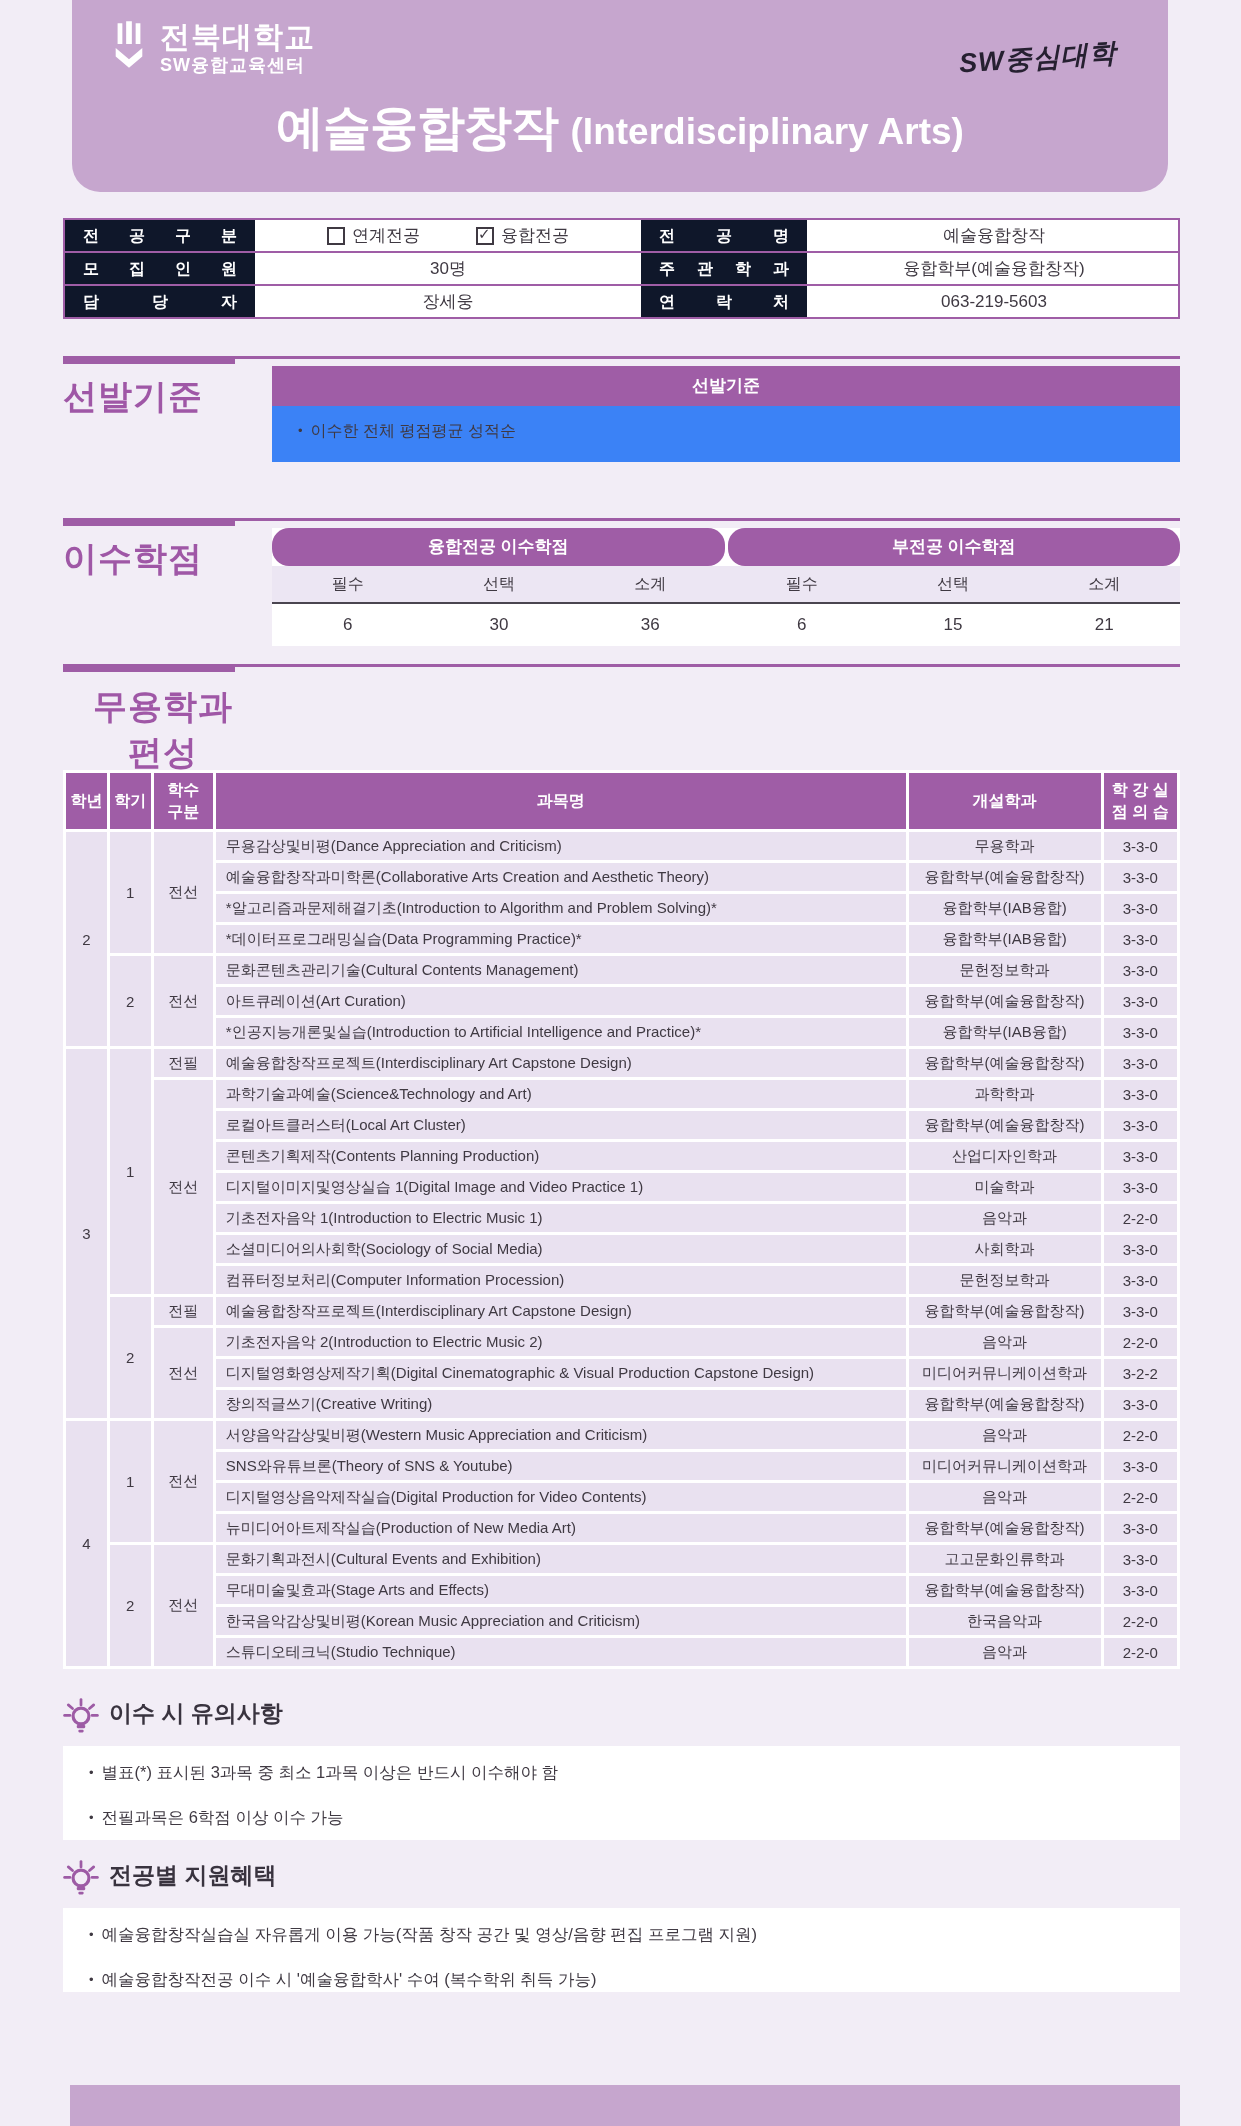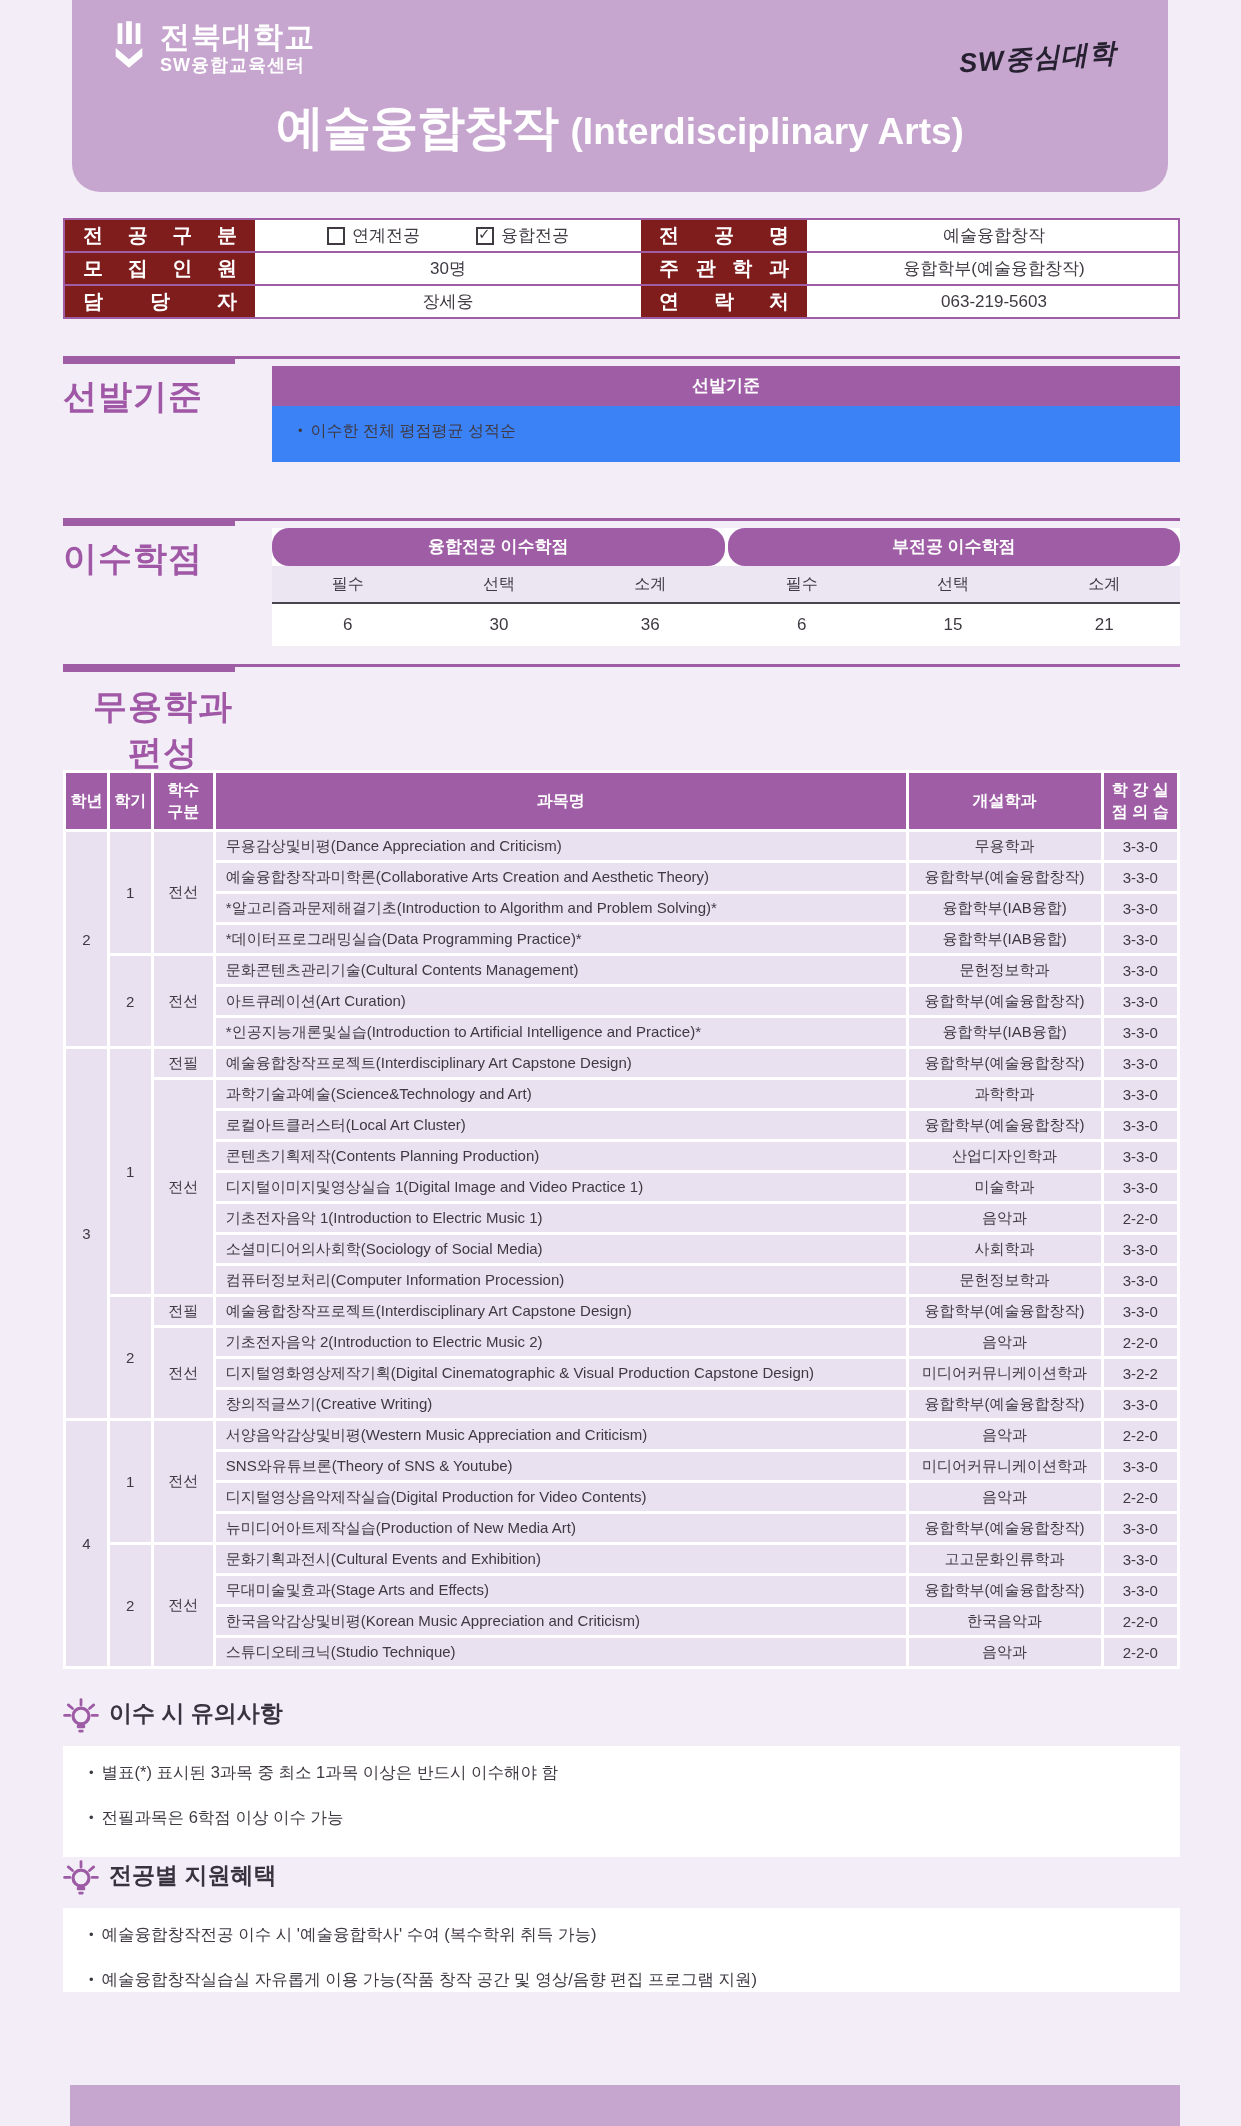--- a/index.html
+++ b/index.html
@@ -21,21 +21,21 @@
   .banner-title{position:absolute;left:0;right:0;top:96px;text-align:center;color:#fff;
     font-weight:bold;white-space:nowrap;}
   .banner-title .ko{font-size:48px;letter-spacing:-1px;}
   .banner-title .en{font-size:37px;margin-left:8px;}
   
   .info-table{position:absolute;left:63px;top:218px;width:1117px;
     border:2px solid #9f5da6;box-sizing:border-box;background:#fff;}
   .info-row{display:grid;grid-template-columns:190px 380px 166px 1fr;column-gap:3px;
     background:#fff;height:31px;border-bottom:2px solid #9f5da6;}
   .info-row:last-child{border-bottom:none;}
-  .info-label{background:#7f1d1d;color:#fff;font-weight:bold;font-size:20px;
+  .info-label{background:#0f172a;color:#fff;font-weight:bold;font-size:16px;
     line-height:31px;text-align:justify;text-align-last:justify;padding:0 18px;}
   .info-value{display:flex;align-items:center;justify-content:center;font-size:17px;}
   .opt{display:flex;align-items:center;margin:0 28px;}
   .cb{width:14px;height:14px;border:2px solid #3f3942;display:inline-block;
     margin-right:7px;position:relative;background:#fff;}
   .cb.checked::after{content:"✓";position:absolute;left:0;top:-4px;font-size:15px;
     font-weight:bold;color:#3f3942;}
   
   .section-rule{position:absolute;left:63px;width:1117px;height:8px;}
   .section-rule::before{content:"";position:absolute;left:0;top:0;width:172px;height:8px;background:#9f5da6;}
@@ -354,21 +354,21 @@
         <line x1="1.5" y1="16.5" x2="6.5" y2="16.5"></line>
         <line x1="27.5" y1="16.5" x2="32.5" y2="16.5"></line>
       </g>
       <circle cx="17" cy="17" r="7.5" fill="none" stroke="#9d5ba5" stroke-width="3"></circle>
       <rect x="13" y="25.5" width="8" height="3" rx="1" fill="#9d5ba5"></rect>
       <rect x="14.5" y="30" width="5" height="2.5" rx="1" fill="#9d5ba5"></rect>
     </svg>
   </span>
   <span class="txt">이수 시 유의사항</span>
 </div>
-<div class="notice-box" style="top:1746px;height:111px">
+<div class="notice-box" style="top:1746px;height:94px">
   <p class="bullet">별표(*) 표시된 3과목 중 최소 1과목 이상은 반드시 이수해야 함</p>
   <p class="bullet">전필과목은 6학점 이상 이수 가능</p>
 </div>
 
 <div class="notice-head" style="top:1860px">
   <span>
     <svg width="36" height="36" viewBox="0 0 34 34">
       <g stroke="#9d5ba5" stroke-width="2.6" stroke-linecap="round">
         <line x1="17" y1="1.5" x2="17" y2="6.5"></line>
         <line x1="5" y1="6.5" x2="9" y2="10"></line>
@@ -377,17 +377,17 @@
         <line x1="27.5" y1="16.5" x2="32.5" y2="16.5"></line>
       </g>
       <circle cx="17" cy="17" r="7.5" fill="none" stroke="#9d5ba5" stroke-width="3"></circle>
       <rect x="13" y="25.5" width="8" height="3" rx="1" fill="#9d5ba5"></rect>
       <rect x="14.5" y="30" width="5" height="2.5" rx="1" fill="#9d5ba5"></rect>
     </svg>
   </span>
   <span class="txt">전공별 지원혜택</span>
 </div>
 <div class="notice-box" style="top:1908px;height:84px">
+  <p class="bullet">예술융합창작실습실 자유롭게 이용 가능(작품 창작 공간 및 영상/음향 편집 프로그램 지원)</p>
   <p class="bullet">예술융합창작전공 이수 시 '예술융합학사' 수여 (복수학위 취득 가능)</p>
-  <p class="bullet">예술융합창작실습실 자유롭게 이용 가능(작품 창작 공간 및 영상/음향 편집 프로그램 지원)</p>
 </div>
 
 <div class="footer-bar"></div>
 
 </body></html>

